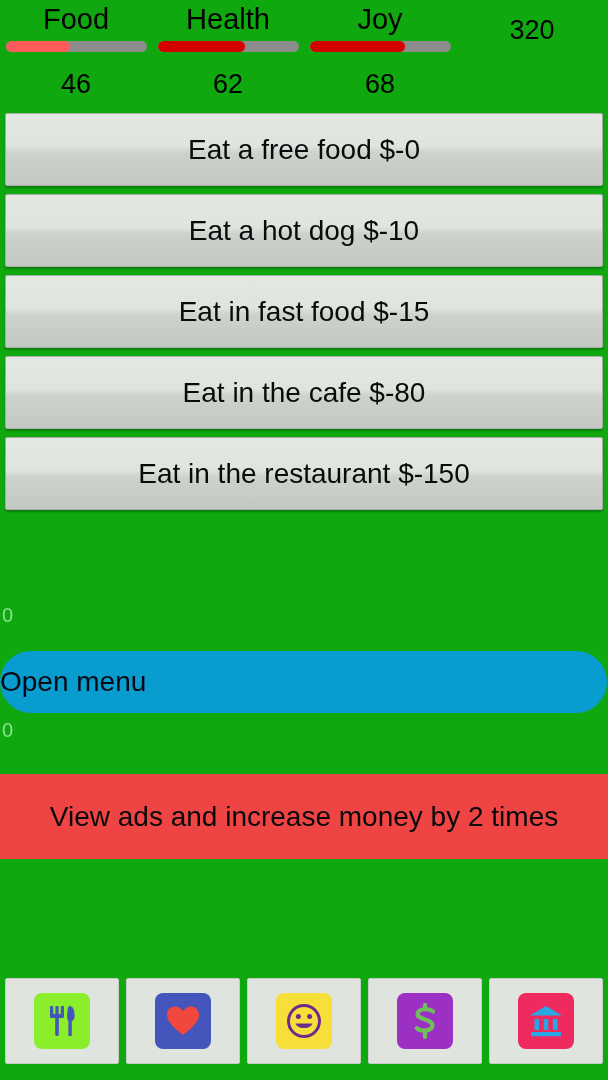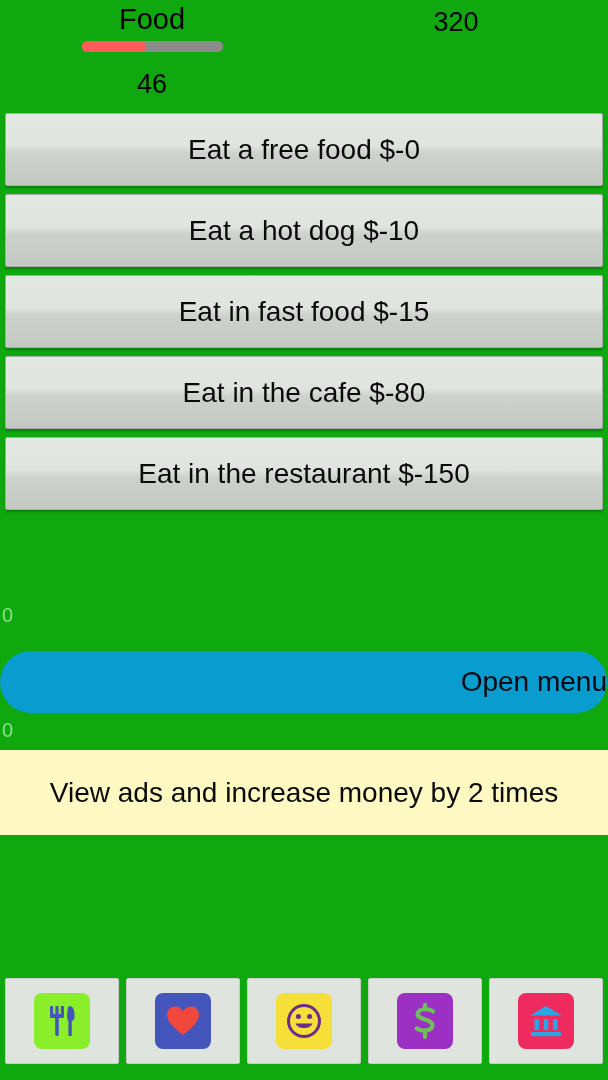--- a/index.html
+++ b/index.html
@@ -47,21 +47,21 @@
     position:absolute;
     left:0; top:0; bottom:0;
     border-radius:8px;
   }
   .stat-value {
     font-size:27px;
     line-height:32px;
     color:#000;
     margin-top:16px;
   }
-  .stat.money .stat-value { margin-top:4px; }
+  .stat.money .stat-value { margin-top:12px; }
 
   
   .actions {
     position:absolute;
     left:0; top:113px;
     width:608px;
   }
   .action-btn {
     display:block;
     width:598px;
@@ -95,21 +95,21 @@
     position:absolute;
     left:0; top:651px;
     width:607px;
     height:62px;
     border:none;
     border-radius:31px;
     background:#089ccf;
     color:#0a0a14;
     font-family:"Liberation Sans", sans-serif;
     font-size:28px;
-    text-align:right;
+    text-align:left;
     line-height:62px;
     cursor:pointer;
   }
 
   
   .ad-banner {
     position:absolute;
     left:0; top:750px;
     width:608px;
     height:85px;
@@ -161,21 +161,35 @@
   <div class="stats-bar">
 
     <div class="stat">
       <div class="stat-label">Food</div>
       <div class="bar-track" style="background: rgb(140, 140, 140);">
         <div class="bar-fill" id="fill-food" style="width: 46%; background: rgb(255, 91, 91);"></div>
       </div>
       <div class="stat-value">46</div>
     </div>
 
-
+    <div class="stat">
+      <div class="stat-label">Health</div>
+      <div class="bar-track" style="background: rgb(140, 140, 140);">
+        <div class="bar-fill" id="fill-health" style="width: 62%; background: rgb(212, 0, 0);"></div>
+      </div>
+      <div class="stat-value">62</div>
+    </div>
+
+    <div class="stat">
+      <div class="stat-label">Joy</div>
+      <div class="bar-track" style="background: rgb(140, 140, 140);">
+        <div class="bar-fill" id="fill-joy" style="width: 68%; background: rgb(212, 0, 0);"></div>
+      </div>
+      <div class="stat-value">68</div>
+    </div>
 
     <div class="stat money">
       <div class="stat-value">320</div>
     </div>
 
   </div>
 
   <div class="actions">
     <button class="action-btn">Eat a free food $-0</button>
     <button class="action-btn">Eat a hot dog $-10</button>
@@ -183,21 +197,21 @@
     <button class="action-btn">Eat in the cafe $-80</button>
     <button class="action-btn">Eat in the restaurant $-150</button>
   </div>
 
   <div class="ad-counter" id="counter-top" style="color: rgb(139, 224, 139);">0</div>
 
   <button class="open-menu" style="background: rgb(8, 156, 207);">Open menu</button>
 
   <div class="ad-counter" id="counter-bottom" style="color: rgb(139, 224, 139);">0</div>
 
-  <button class="ad-banner" style="background: #fef9c3;">View ads and increase money by 2 times</button>
+  <button class="ad-banner" style="background: #ef4444; margin-top: 24px;">View ads and increase money by 2 times</button>
 
   <div class="bottom-nav">
 
     <div class="nav-tile">
       <div class="nav-icon" id="navicon-food" style="background: rgb(138, 238, 42);">
         <svg width="38" height="38" viewBox="0 0 38 38">
           <g fill="#4455bb">
             <rect x="7" y="4" width="3.2" height="11" rx="1"></rect>
             <rect x="12.4" y="4" width="3.2" height="11" rx="1"></rect>
             <rect x="17.8" y="4" width="3.2" height="11" rx="1"></rect>

